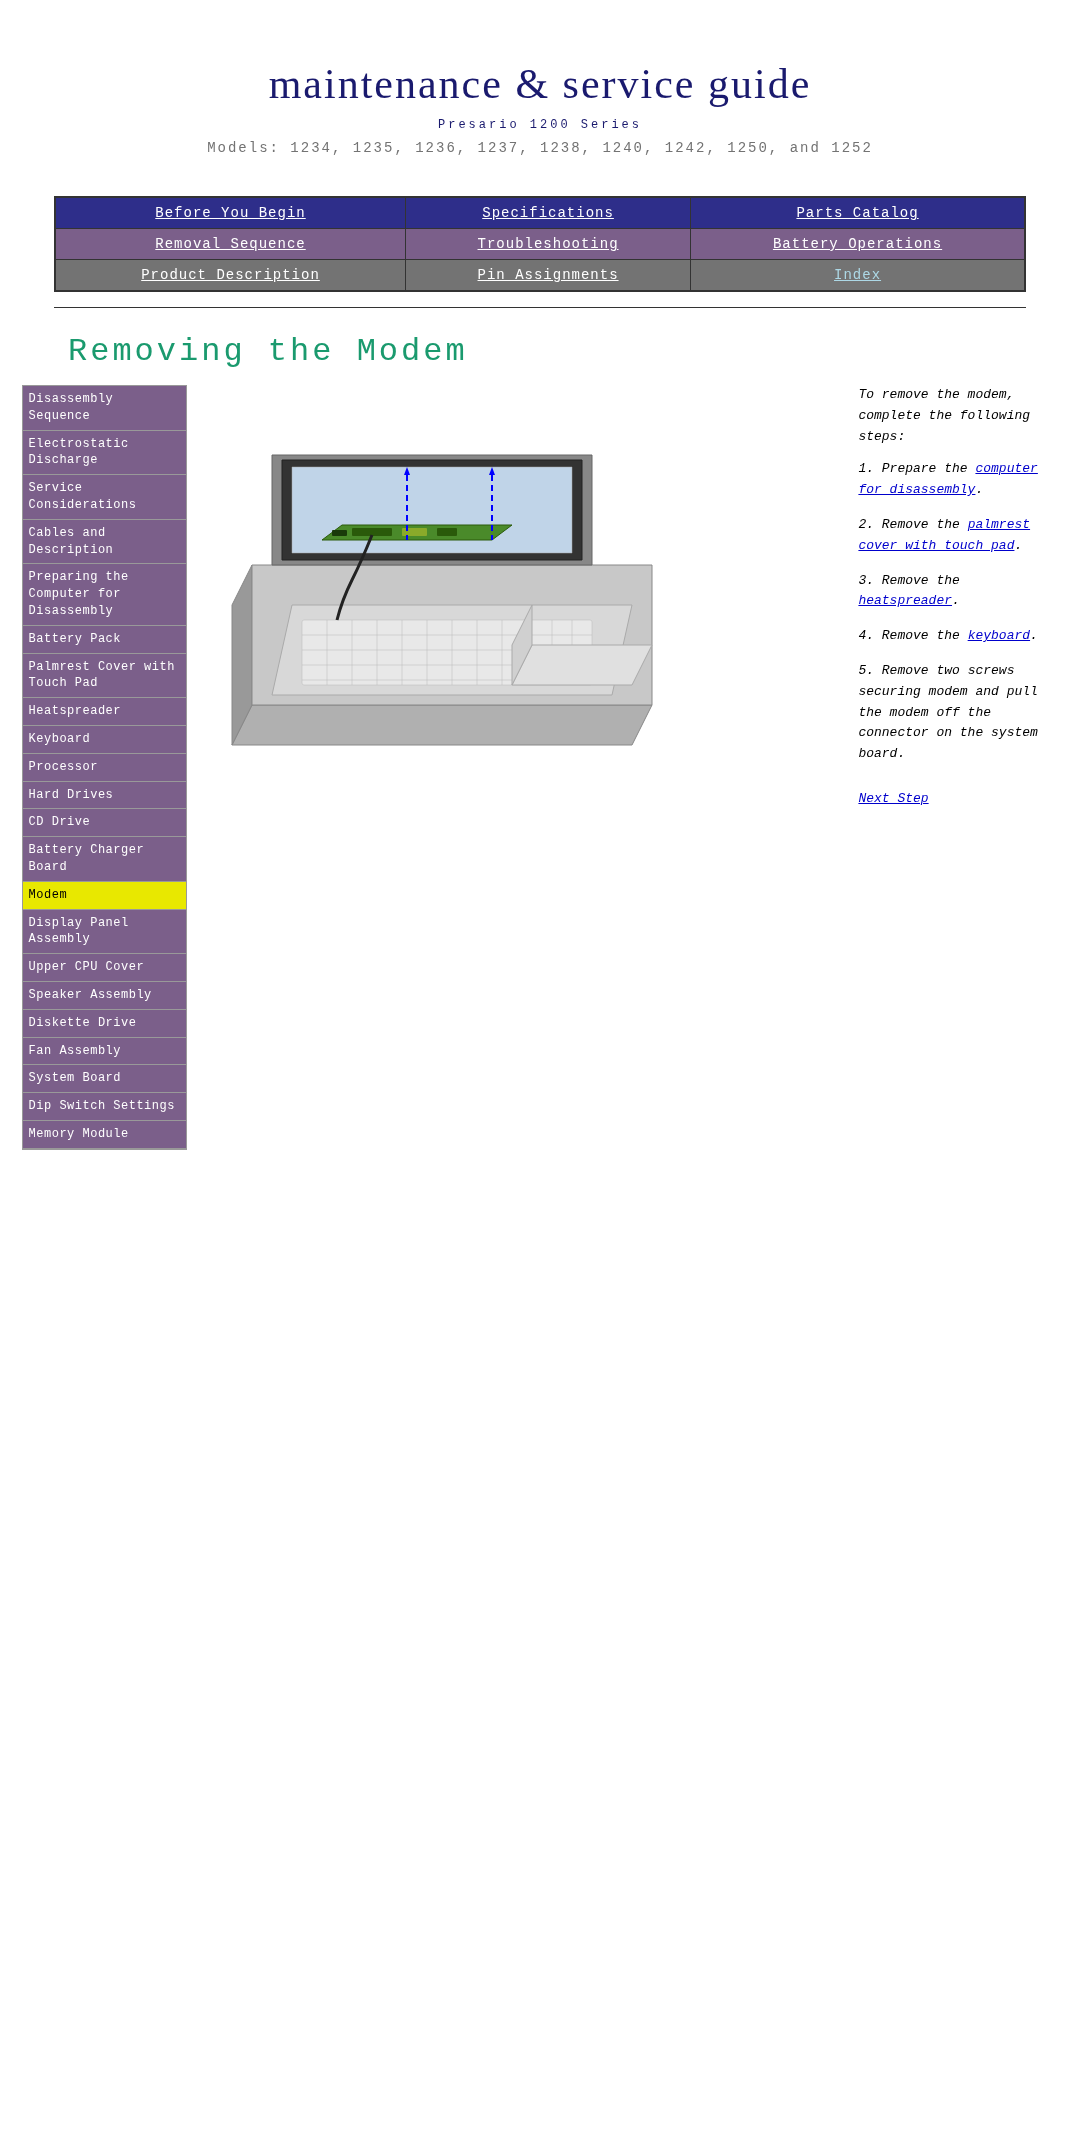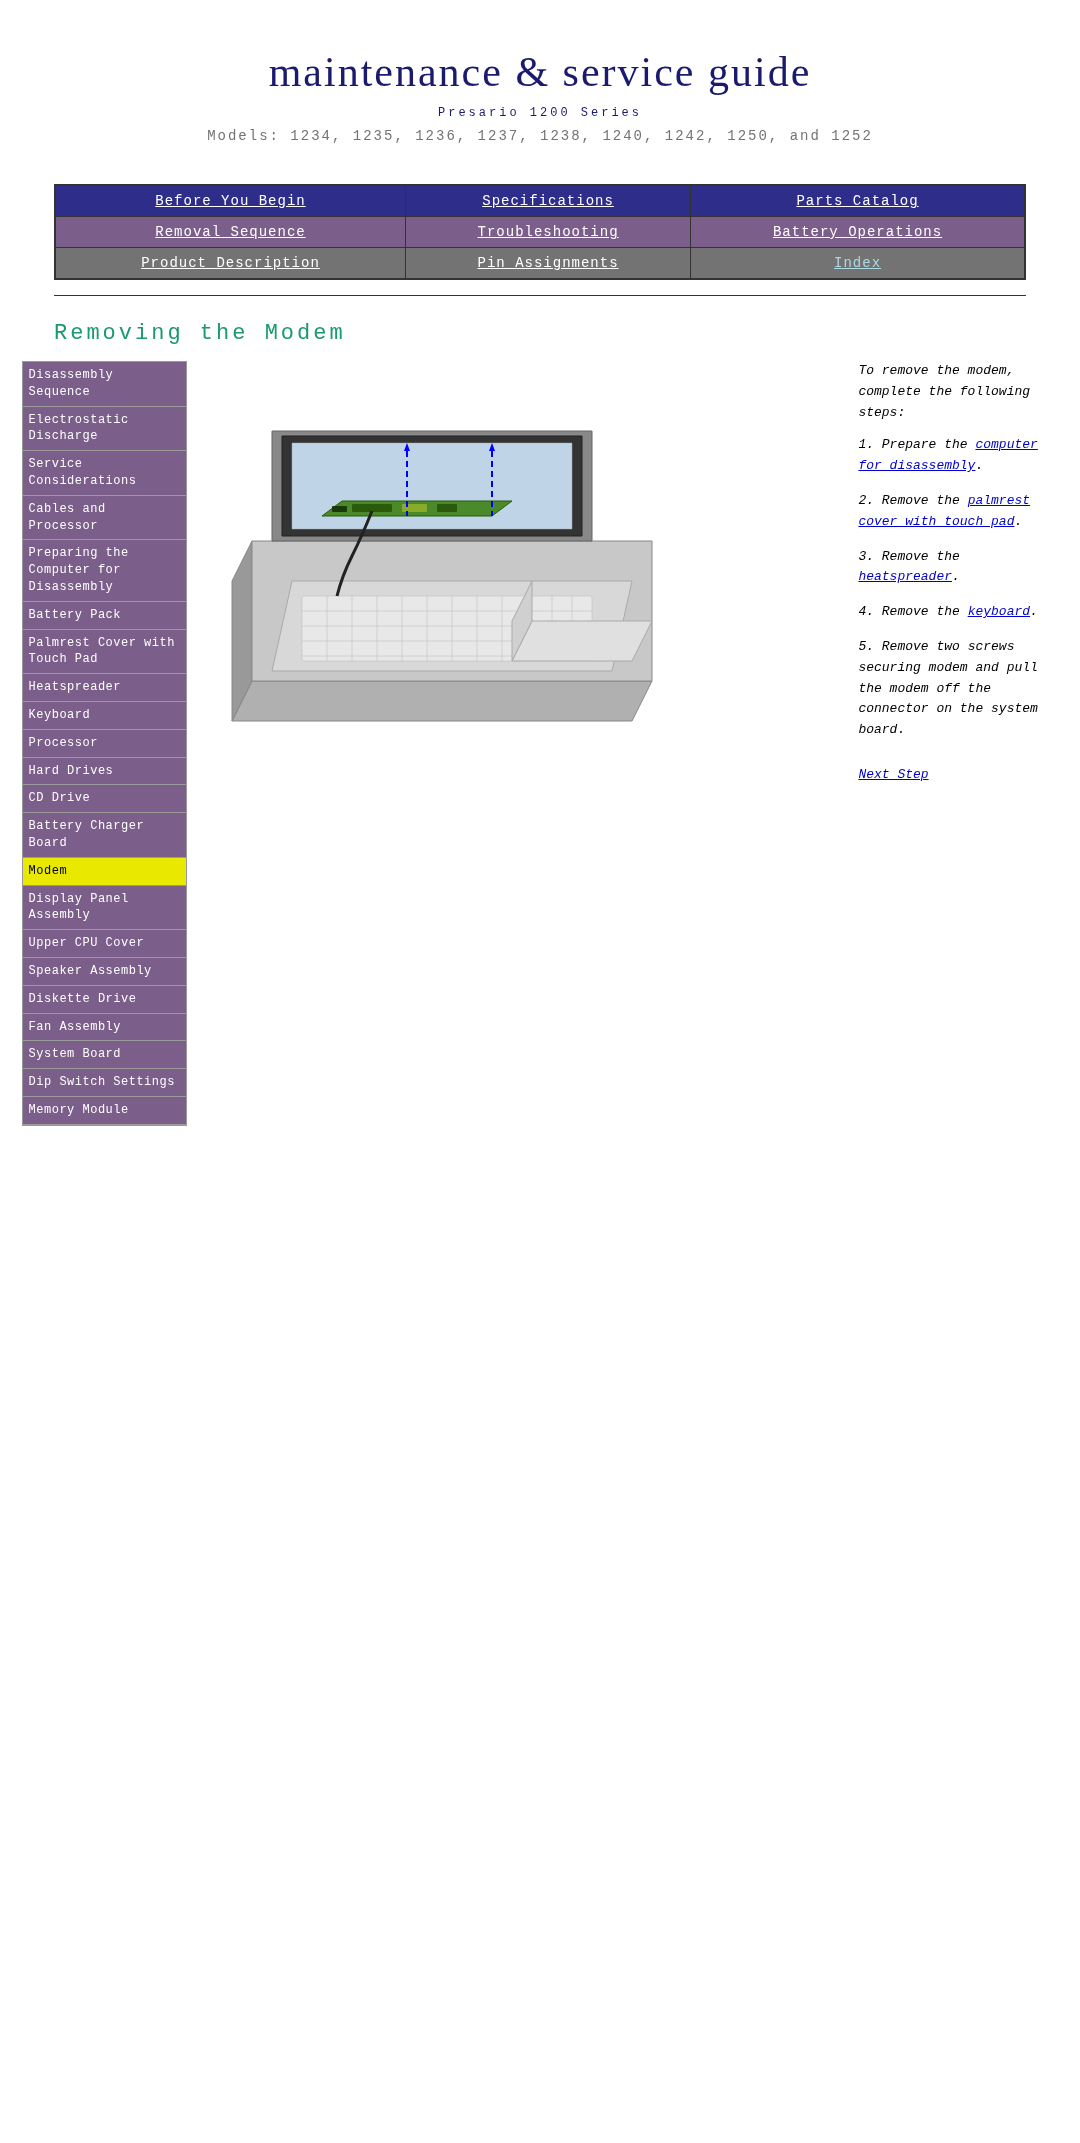--- a/index.html
+++ b/index.html
@@ -4,21 +4,21 @@
   <style>
     * { margin: 0; padding: 0; box-sizing: border-box; }
     body {
       background: #ffffff;
       font-family: 'Courier New', Courier, monospace;
       width: 1080px;
       min-height: 2143px;
     }
     .header-section {
       text-align: center;
-      padding: 48px 20px 20px;
+      padding: 60px 20px 20px;
     }
     .main-title {
       font-size: 42px;
       color: #1a1a6e;
       font-family: Georgia, serif;
       font-weight: normal;
       letter-spacing: 2px;
       margin-bottom: 10px;
     }
     .subtitle {
@@ -65,25 +65,26 @@
       color: #add8e6;
     }
     .divider {
       width: 90%;
       margin: 15px auto;
       border: none;
       border-top: 1px solid #333;
     }
     .page-title {
       color: #1a9a6e;
-      font-size: 22px;
+      font-size: 32px;
       font-family: 'Courier New', monospace;
       letter-spacing: 3px;
       font-weight: normal;
       padding: 10px 5% 15px;
+      margin-left: 14px;
     }
     .content-area {
       display: flex;
       padding: 0 2% 20px;
       gap: 10px;
     }
     .sidebar {
       width: 165px;
       flex-shrink: 0;
       border: 1px solid #999;
@@ -175,21 +176,21 @@
 <hr class="divider">
 
 <h2 class="page-title">Removing the Modem</h2>
 
 <div class="content-area">
 
   <nav class="sidebar">
     <a class="sidebar-item" href="#">Disassembly Sequence</a>
     <a class="sidebar-item" href="#">Electrostatic Discharge</a>
     <a class="sidebar-item" href="#">Service Considerations</a>
-    <a class="sidebar-item" href="#">Cables and Processor</a>
+    <a class="sidebar-item" href="#">Cables and Description</a>
     <a class="sidebar-item" href="#">Preparing the Computer for Disassembly</a>
     <a class="sidebar-item" href="#">Battery Pack</a>
     <a class="sidebar-item" href="#">Palmrest Cover with Touch Pad</a>
     <a class="sidebar-item" href="#">Heatspreader</a>
     <a class="sidebar-item" href="#">Keyboard</a>
     <a class="sidebar-item" href="#">Processor</a>
     <a class="sidebar-item" href="#">Hard Drives</a>
     <a class="sidebar-item" href="#">CD Drive</a>
     <a class="sidebar-item" href="#">Battery Charger Board</a>
     <a class="sidebar-item active" href="#">Modem</a>

